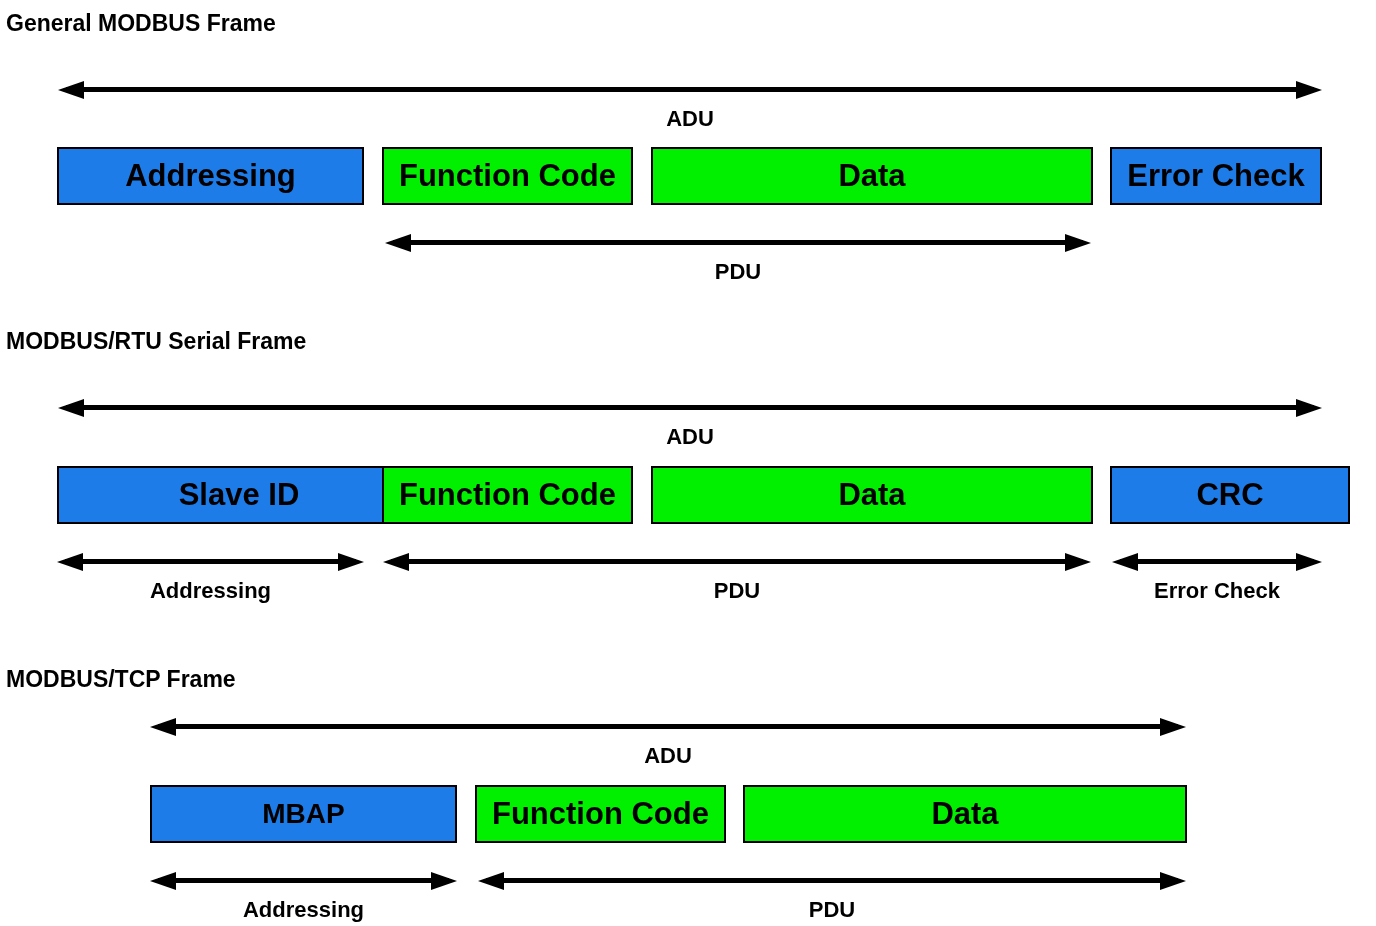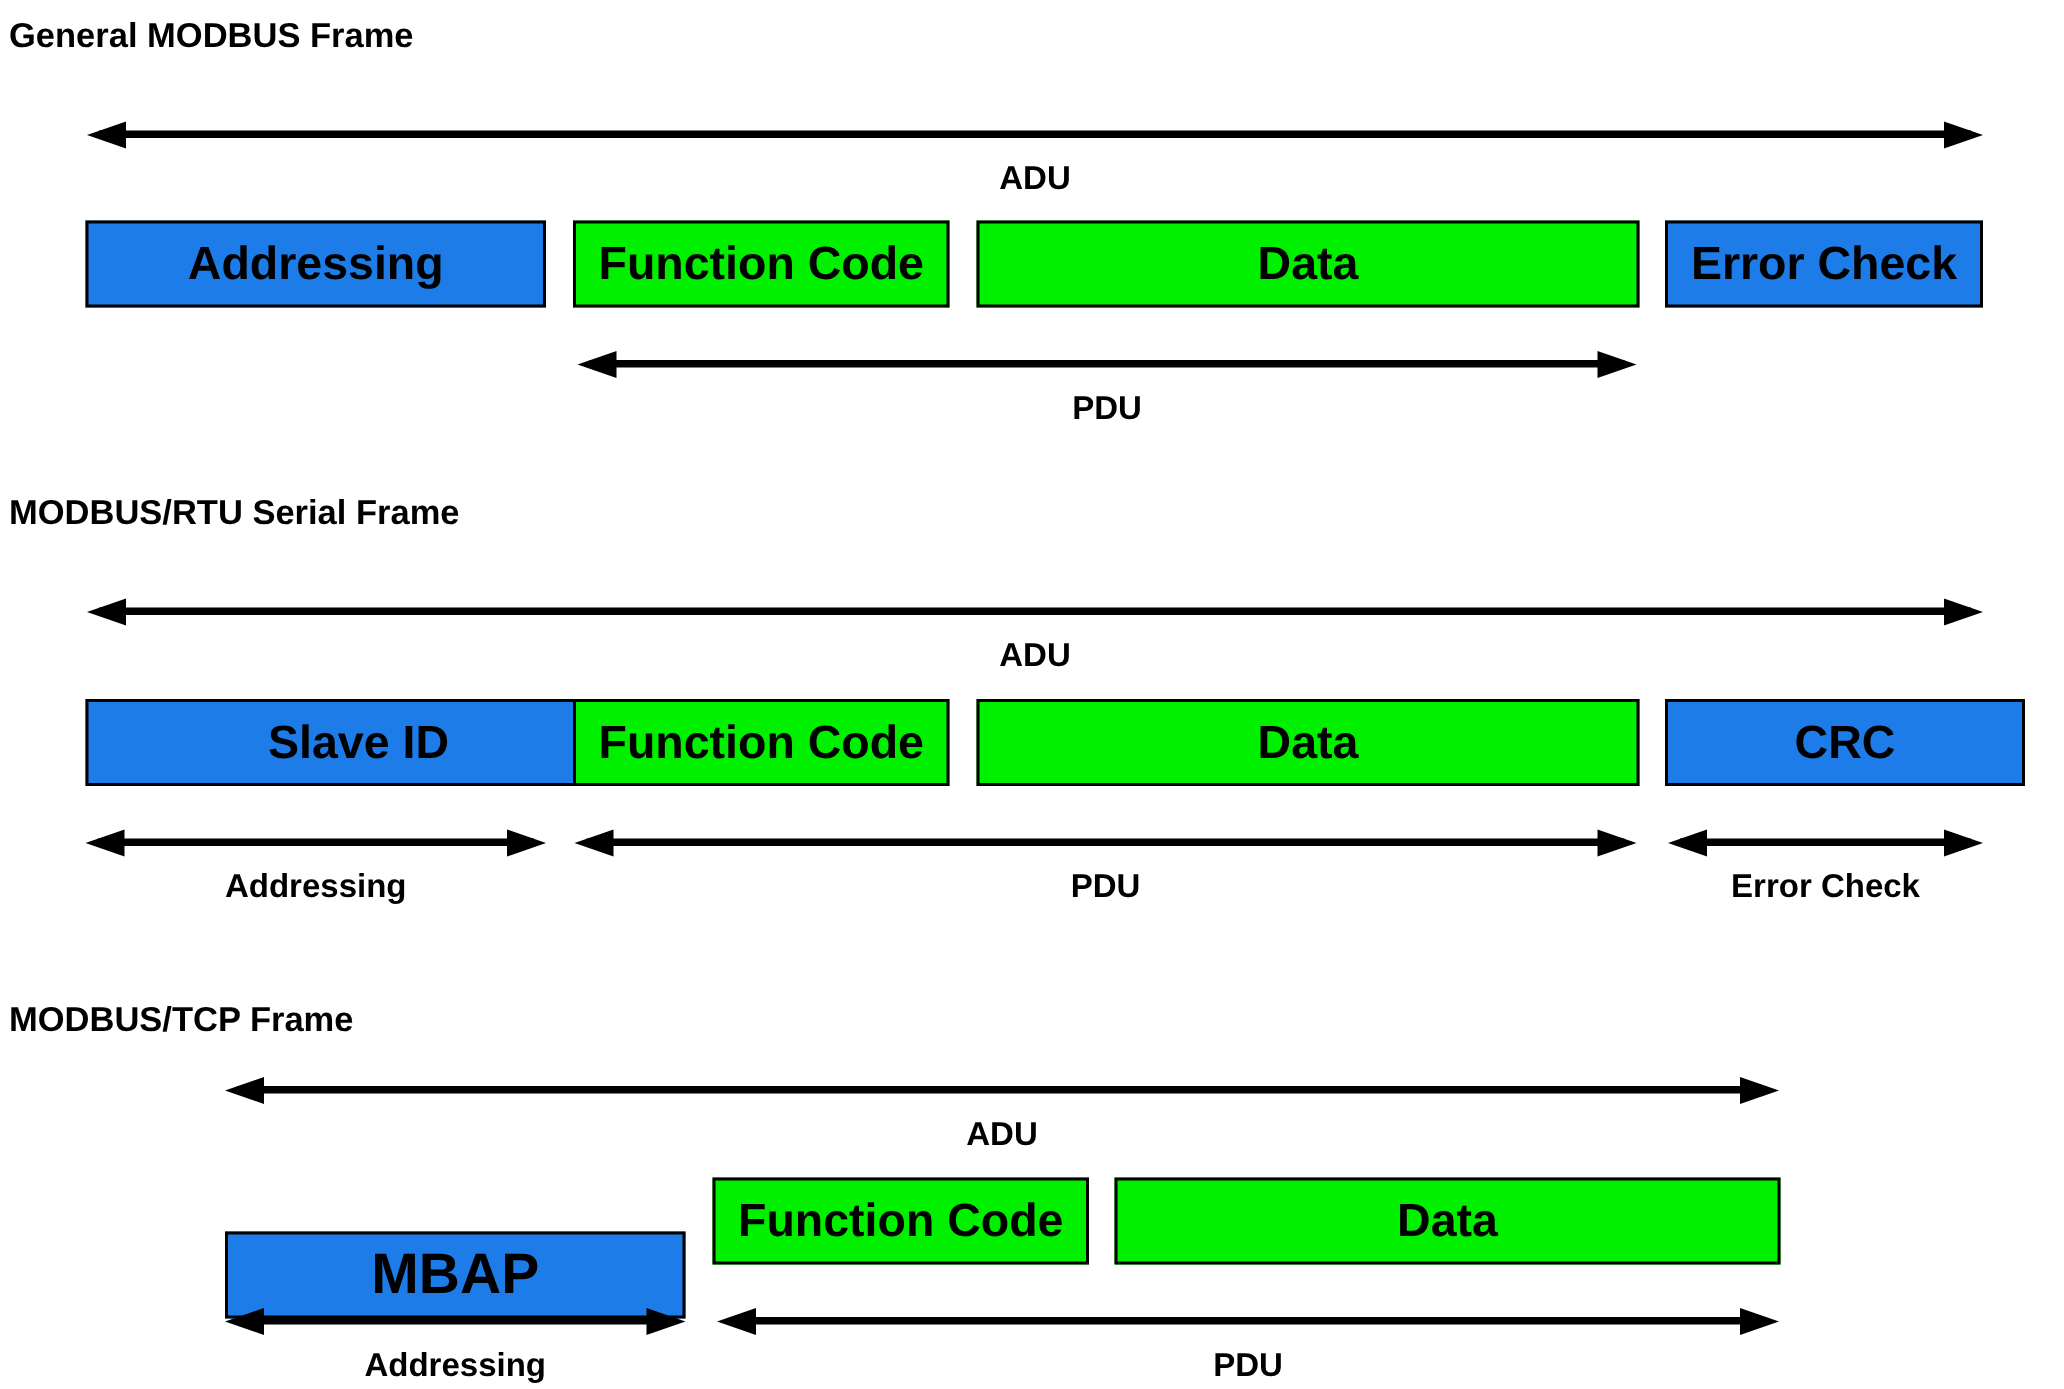--- a/index.html
+++ b/index.html
@@ -71,22 +71,21 @@
     border: 2px solid #000000;
     box-sizing: border-box;
     display: flex;
     align-items: center;
     justify-content: center;
     font-size: 31px;
     font-weight: bold;
     white-space: nowrap;
   }
   .frame-box.big-label {
-    font-size: 38px;
-    margin-top: 36px;
+    font-size: 28px;
   }
 </style>
 </head>
 <body>
 
 <div id="canvas">
 
   <div>
     <div class="section-title" style="left:6px; top:4px;">General MODBUS Frame</div>
 

